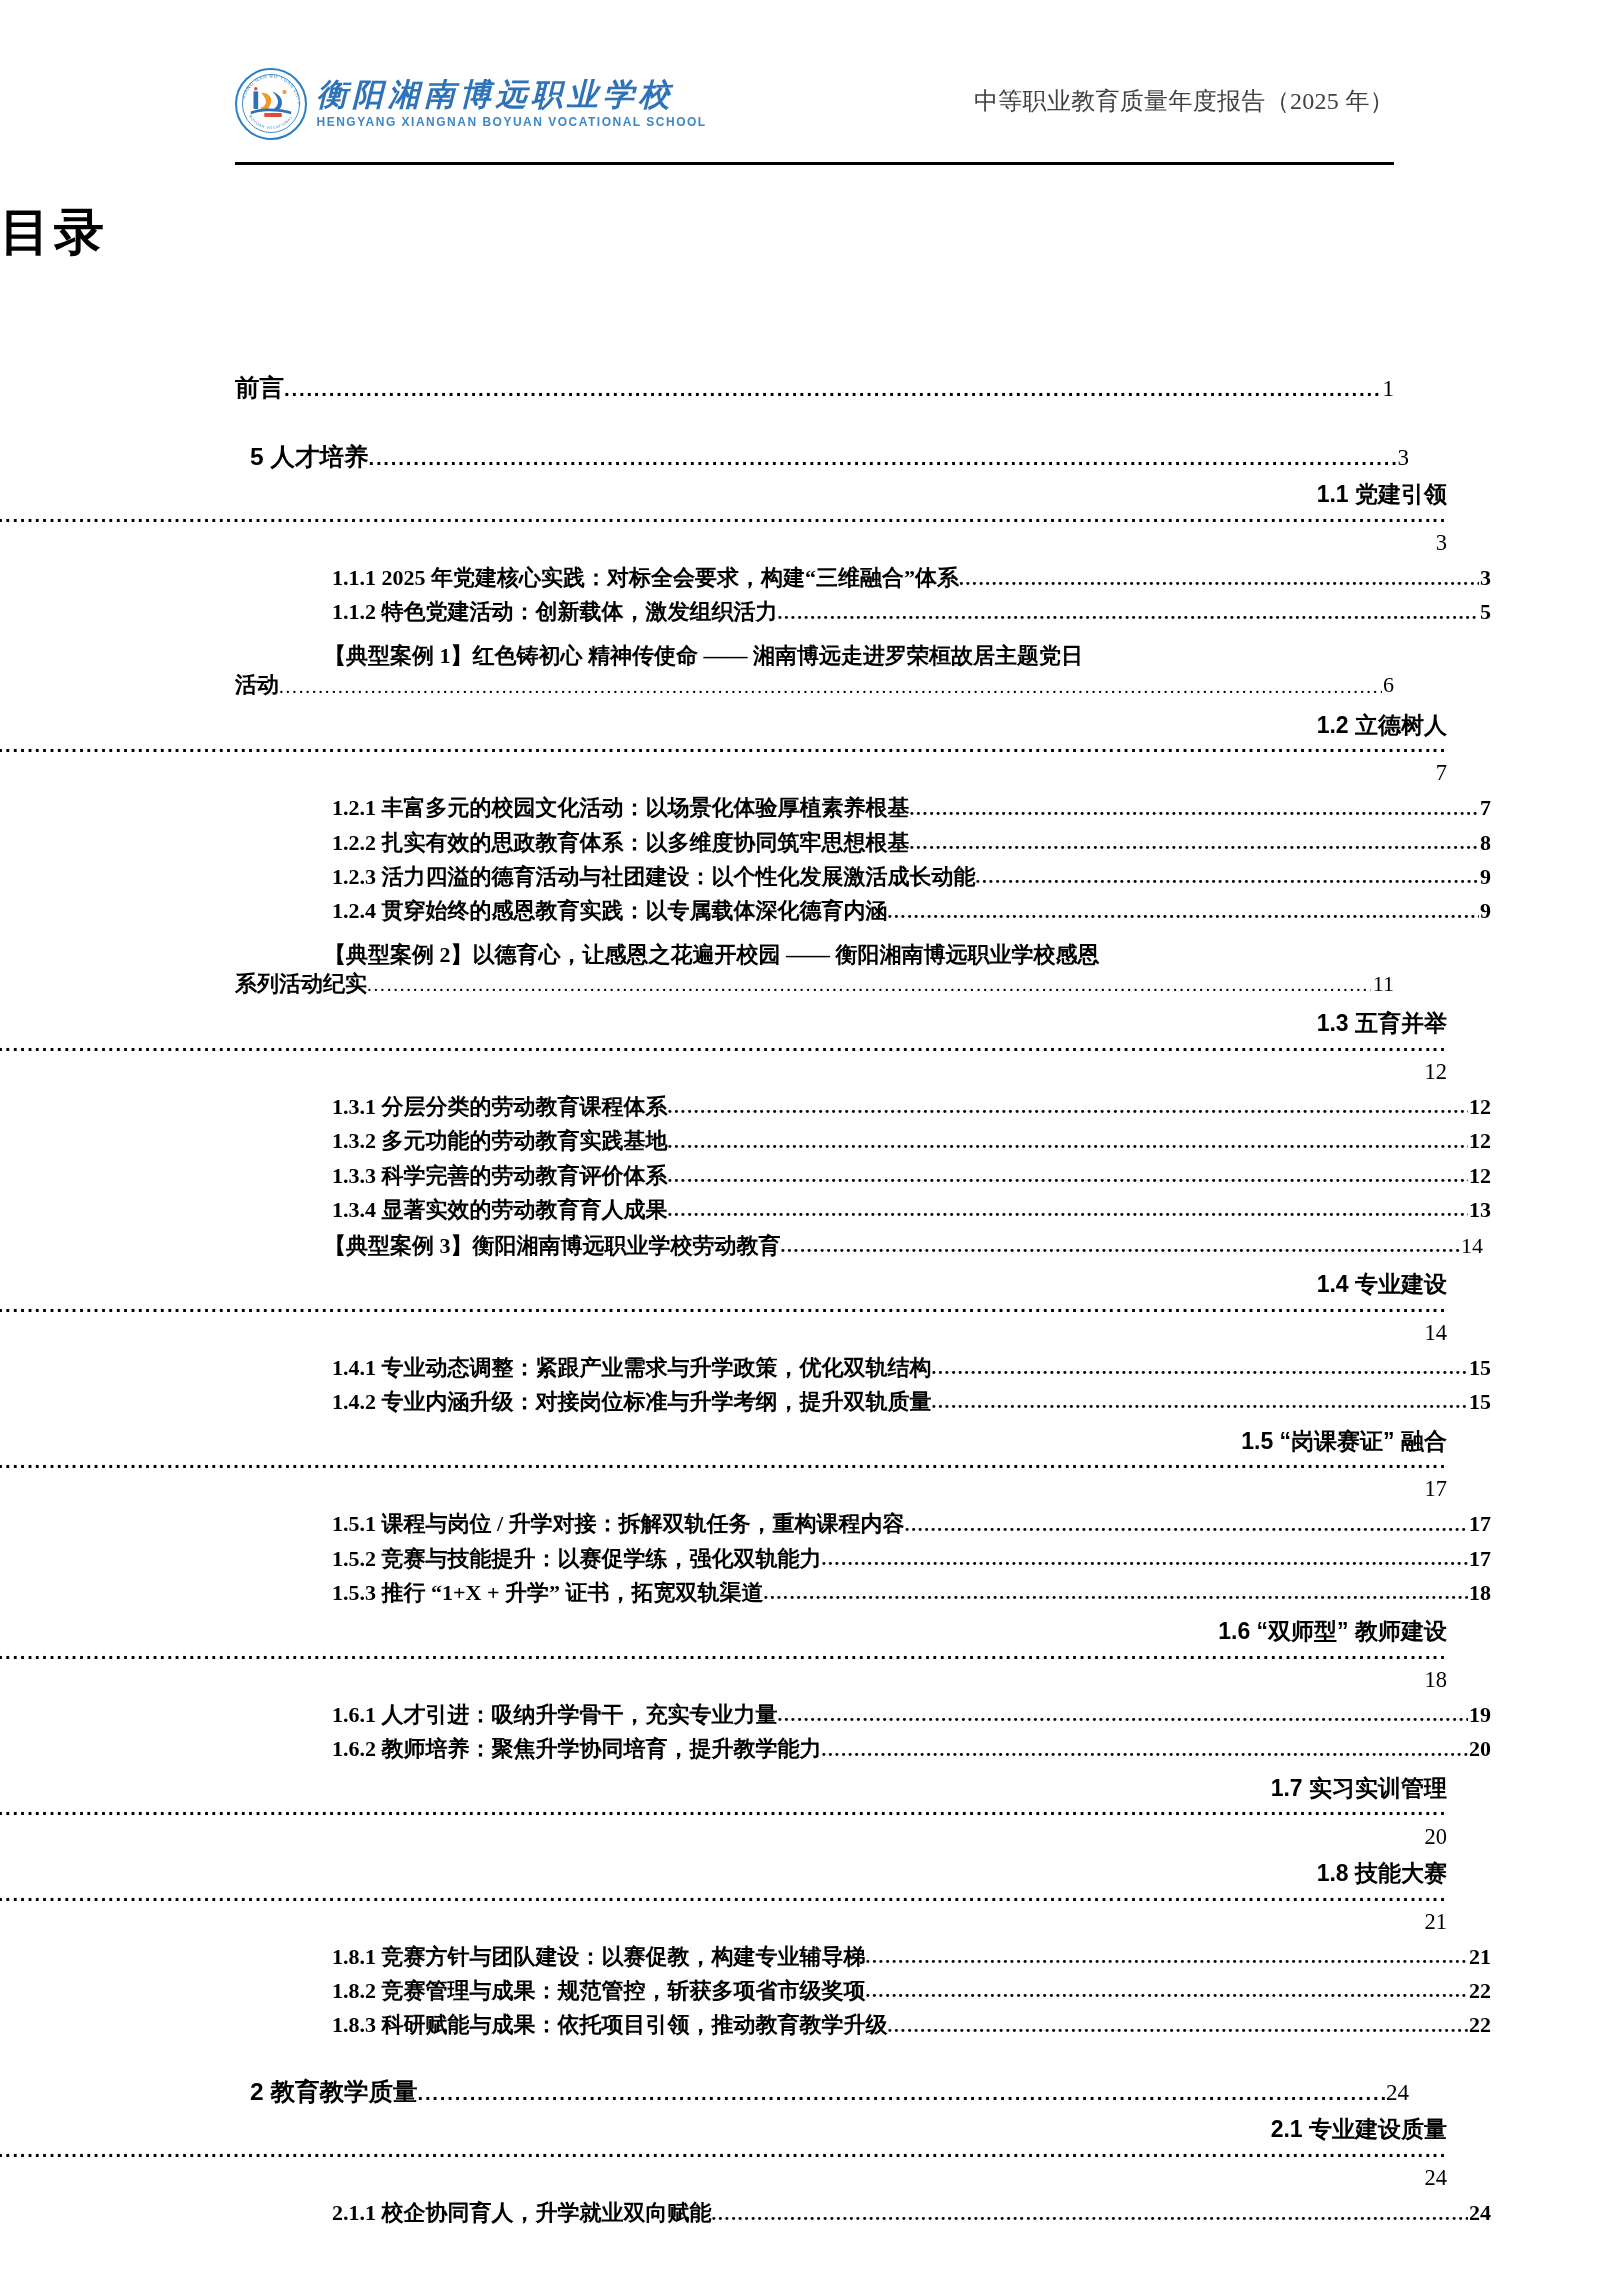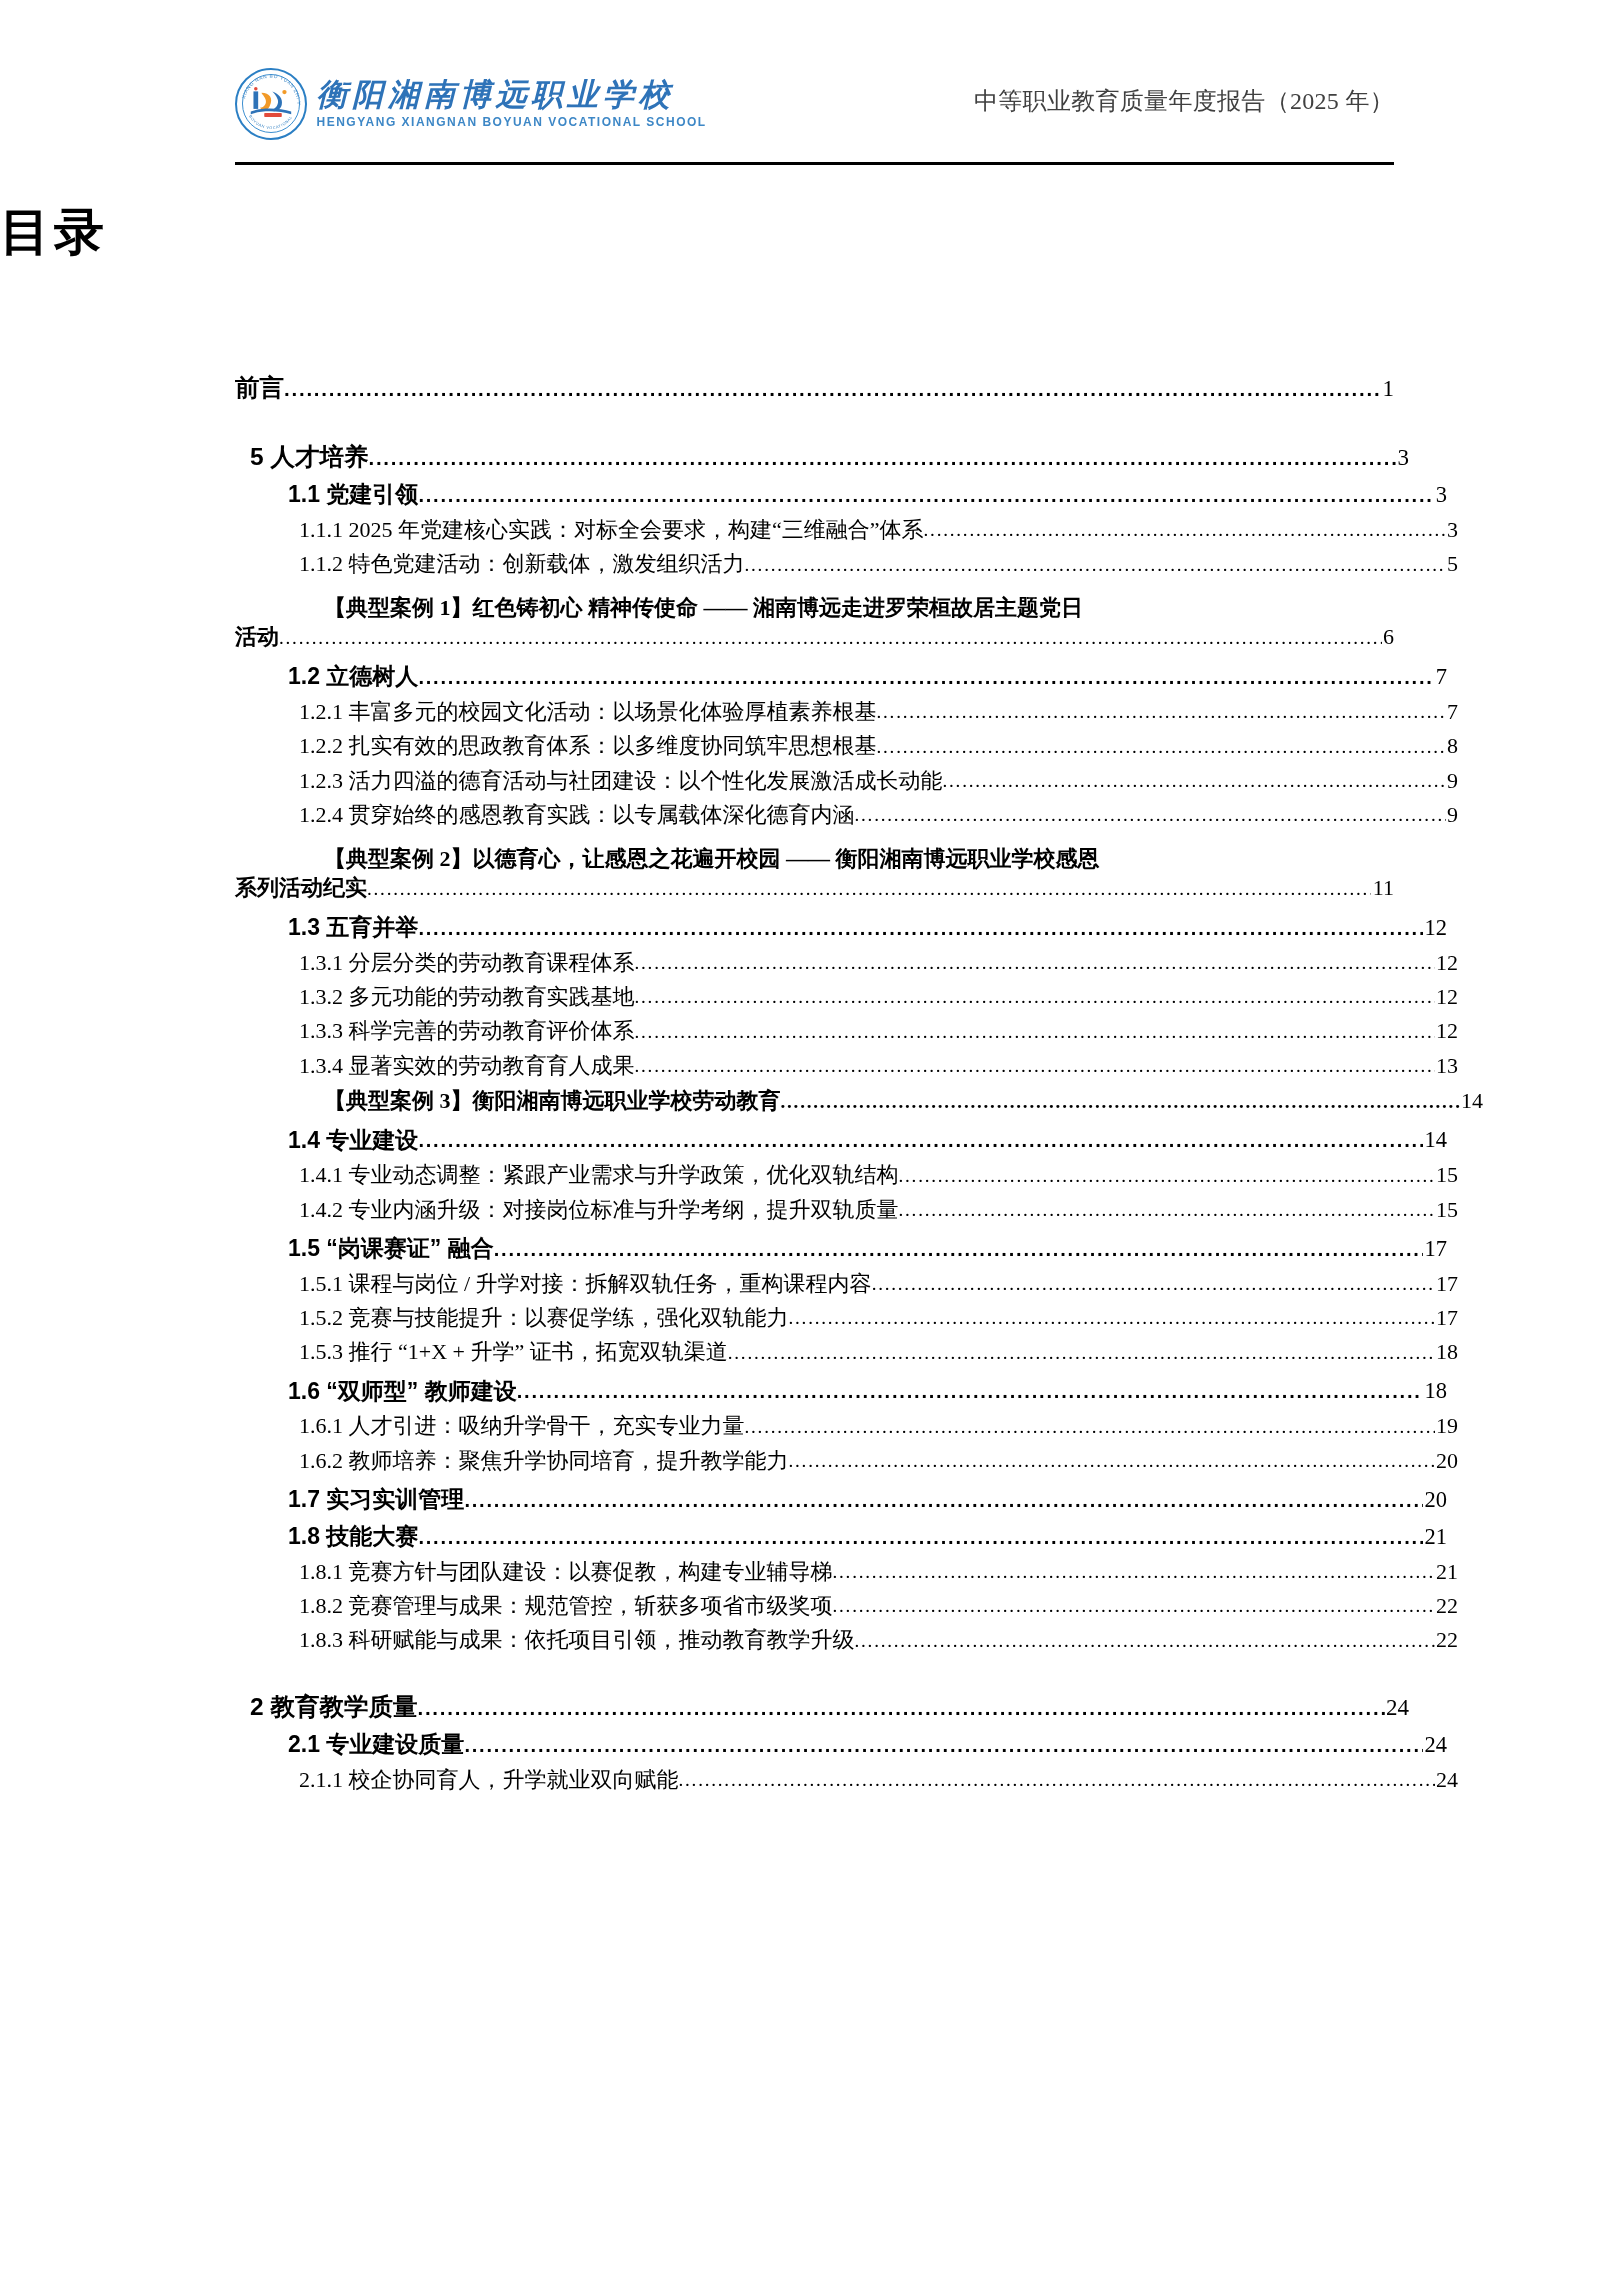--- a/index.html
+++ b/index.html
@@ -156,25 +156,25 @@
           font-family: "Liberation Sans", sans-serif; margin-top: 38px; }
   .lvl0 .toc-page { font-size: 23px; font-family: "Liberation Serif", serif; font-weight: 400; }
   .lvl0 .toc-dots { font-size: 20.4px; }
 
   .lvl1 { margin-left: 15px; font-size: 24.5px; font-weight: 700;
           font-family: "Liberation Sans", sans-serif; }
   .lvl1 .toc-page { font-size: 23px; font-family: "Liberation Serif", serif; font-weight: 400; }
   .lvl1 .toc-dots { font-size: 20.4px; }
 
   .lvl2 { margin-left: 53px; font-size: 23px; font-weight: 700;
-          font-family: "Liberation Sans", sans-serif; }
+          font-family: "Liberation Sans", sans-serif; flex-direction: column; }
   .lvl2 .toc-page { font-size: 22.5px; font-family: "Liberation Serif", serif; font-weight: 400; }
   .lvl2 .toc-dots { font-size: 20px; }
 
-  .lvl3 { margin-left: 64px; font-size: 22px; font-weight: 400;
+  .lvl3 { margin-left: 97px; font-size: 22px; font-weight: 700;
           font-family: "Liberation Serif", "DejaVu Serif", serif; }
   .lvl3 .toc-page { font-size: 22px; }
   .lvl3 .toc-dots { font-size: 19px; }
 
   
   .case-entry {
     margin-left: 89px;
     font-family: "Liberation Serif", "DejaVu Serif", serif;
     font-size: 22px;
     font-weight: 700;

